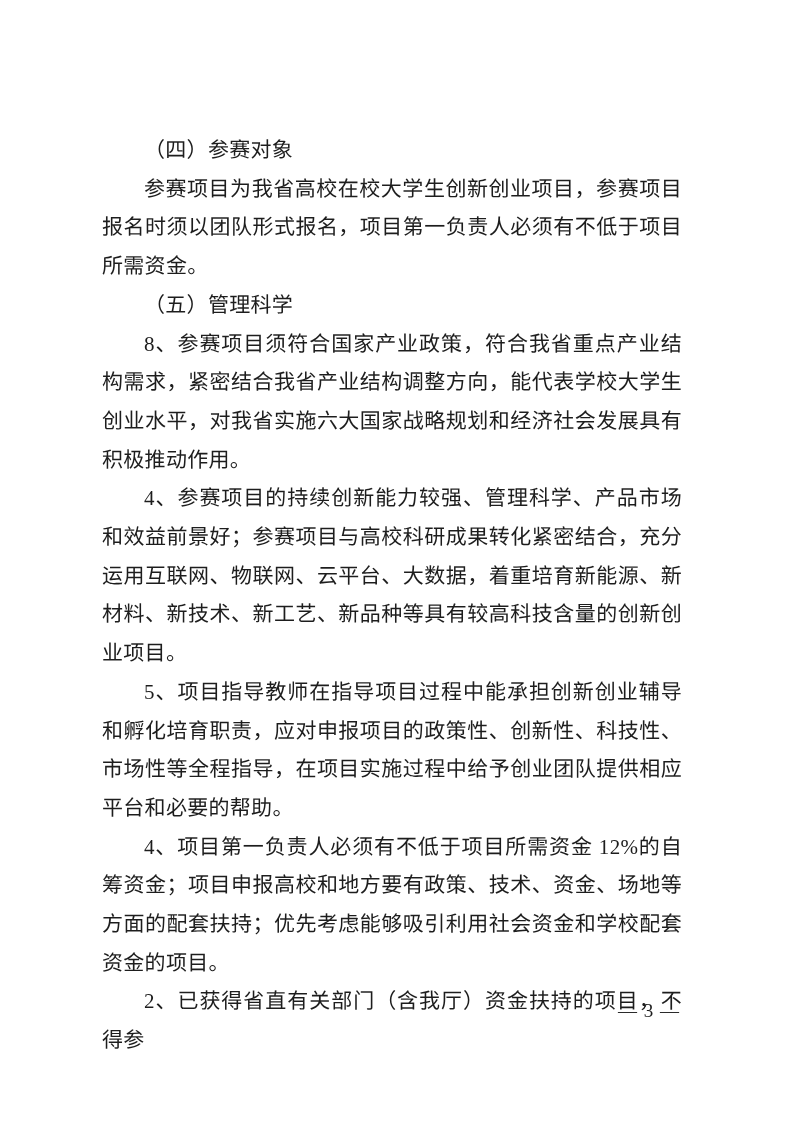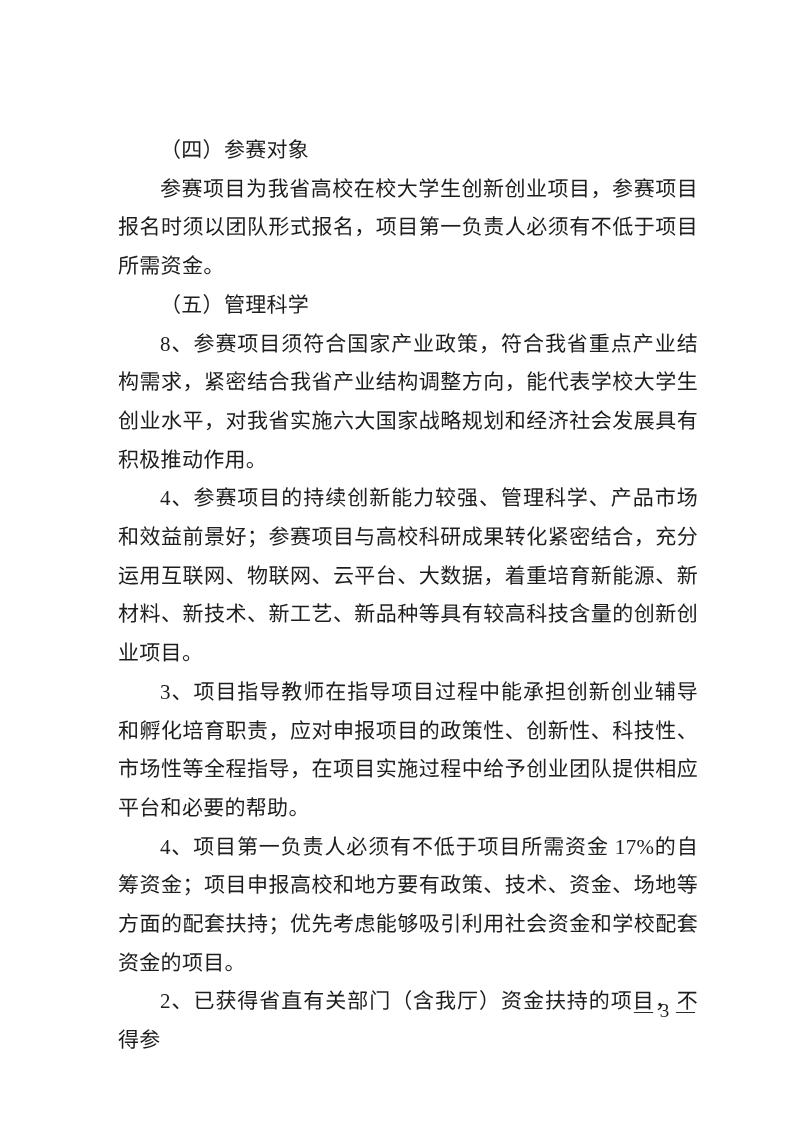--- a/index.html
+++ b/index.html
@@ -11,21 +11,20 @@
     width: 793px;
     height: 1122px;
     background: #ffffff;
     position: relative;
     overflow: hidden;
   }
   .page {
     position: absolute;
     inset: 0;
     background: #ffffff;
-    margin-left: 16px;
   }
   .doc {
     position: absolute;
     left: 102px;
     top: 131px;
     width: 580px;
     font-family: "Liberation Serif", "DejaVu Serif", serif;
     font-size: 21px;
     line-height: 38.7px;
     color: #1d1d1d;
@@ -57,20 +56,20 @@
 <body>
 
 <div class="page">
 
   <main class="doc">
     <p class="heading">（四）参赛对象</p>
     <p class="para">参赛项目为我省高校在校大学生创新创业项目，参赛项目报名时须以团队形式报名，项目第一负责人必须有不低于项目所需资金。</p>
     <p class="heading">（五）管理科学</p>
     <p class="para">8、参赛项目须符合国家产业政策，符合我省重点产业结构需求，紧密结合我省产业结构调整方向，能代表学校大学生创业水平，对我省实施六大国家战略规划和经济社会发展具有积极推动作用。</p>
     <p class="para">4、参赛项目的持续创新能力较强、管理科学、产品市场和效益前景好；参赛项目与高校科研成果转化紧密结合，充分运用互联网、物联网、云平台、大数据，着重培育新能源、新材料、新技术、新工艺、新品种等具有较高科技含量的创新创业项目。</p>
-    <p class="para">3、项目指导教师在指导项目过程中能承担创新创业辅导和孵化培育职责，应对申报项目的政策性、创新性、科技性、市场性等全程指导，在项目实施过程中给予创业团队提供相应平台和必要的帮助。</p>
-    <p class="para">4、项目第一负责人必须有不低于项目所需资金 17%的自筹资金；项目申报高校和地方要有政策、技术、资金、场地等方面的配套扶持；优先考虑能够吸引利用社会资金和学校配套资金的项目。</p>
+    <p class="para">5、项目指导教师在指导项目过程中能承担创新创业辅导和孵化培育职责，应对申报项目的政策性、创新性、科技性、市场性等全程指导，在项目实施过程中给予创业团队提供相应平台和必要的帮助。</p>
+    <p class="para">4、项目第一负责人必须有不低于项目所需资金 12%的自筹资金；项目申报高校和地方要有政策、技术、资金、场地等方面的配套扶持；优先考虑能够吸引利用社会资金和学校配套资金的项目。</p>
     <p class="para">2、已获得省直有关部门（含我厅）资金扶持的项目，不得参</p>
   </main>
 
   <footer class="page-number">— 3 —</footer>
 
 </div>
 
 </body></html>

